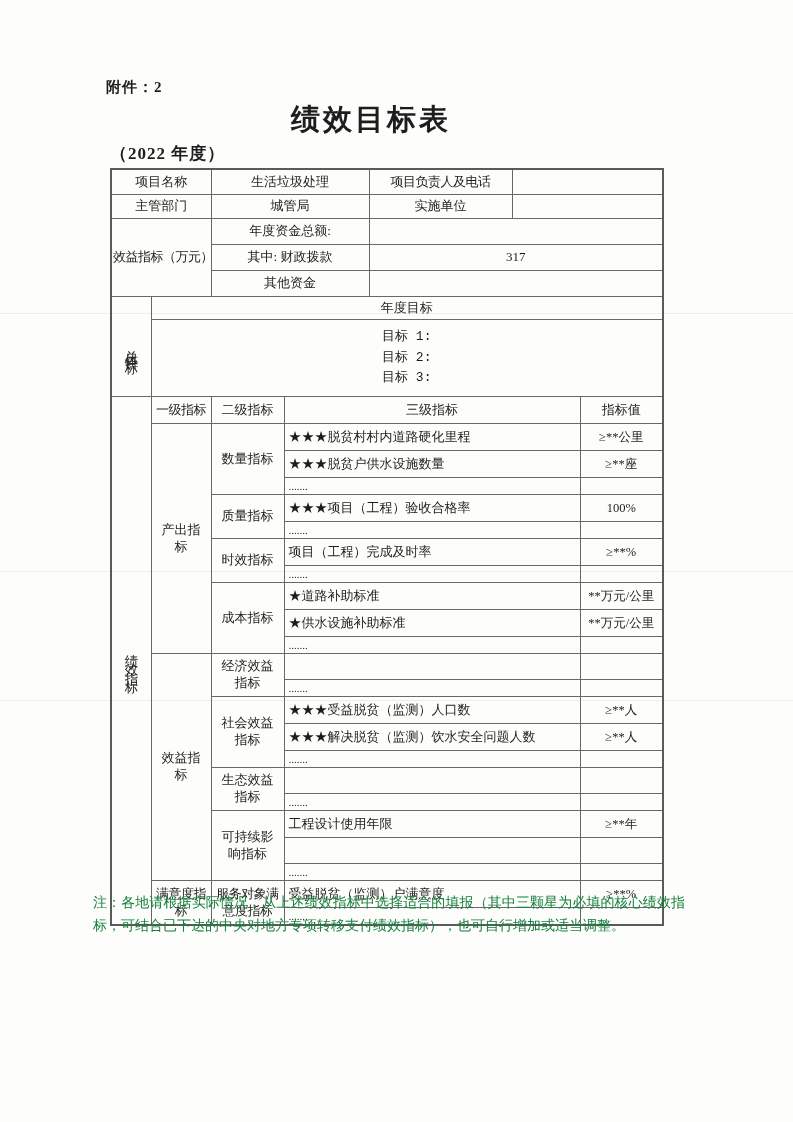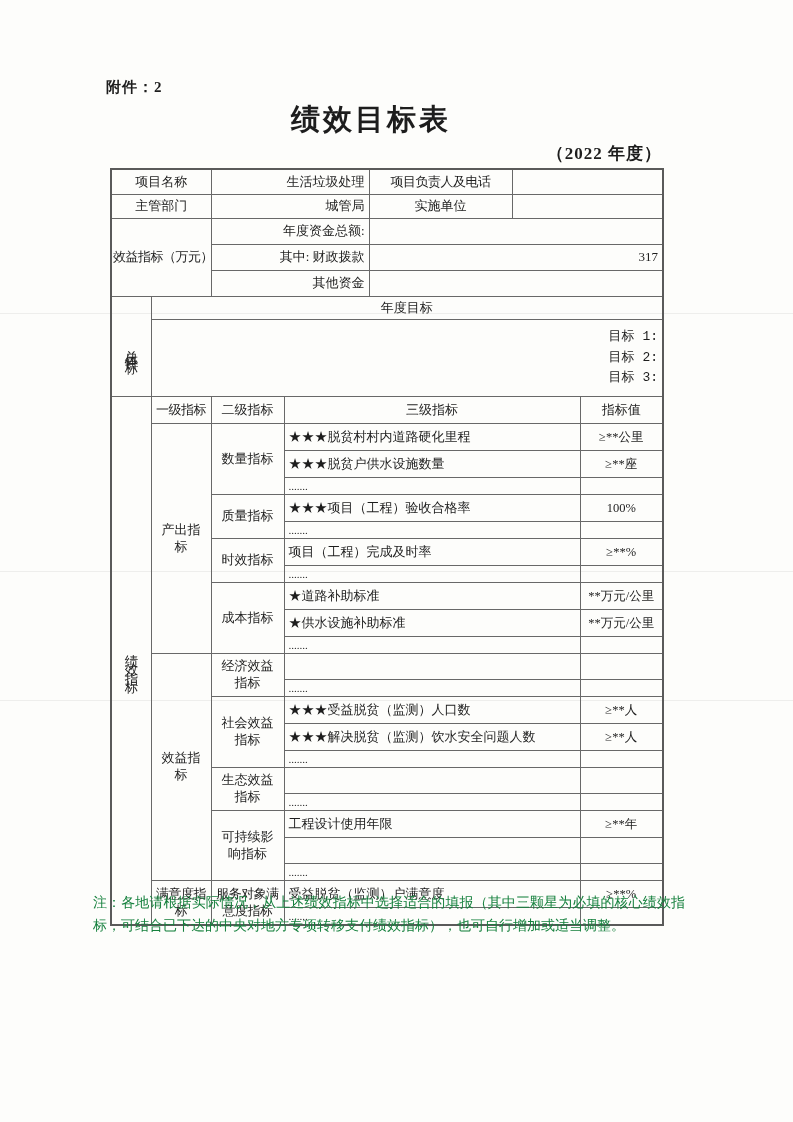--- a/index.html
+++ b/index.html
@@ -15,37 +15,37 @@
     position:absolute;left:106px;top:78px;
     font-size:15px;font-weight:bold;letter-spacing:1px;
   }
   .doc-title{
     position:absolute;left:95px;top:100px;width:552px;
     text-align:center;font-size:29px;font-weight:bold;letter-spacing:3px;
     font-family:"Liberation Sans","DejaVu Sans",sans-serif;
   }
   .doc-subtitle{
     position:absolute;left:110px;top:142px;width:552px;
-    text-align:right;font-size:17px;font-weight:bold;letter-spacing:1px;
+    text-align:left;font-size:17px;font-weight:bold;letter-spacing:1px;
   }
   table.main{
     position:absolute;left:110px;top:168px;width:552px;
     border-collapse:collapse;table-layout:fixed;
     font-size:13px;
     border:2px solid #5a5a5a;
   }
   td{
     border:1px solid #686868;
     padding:1px 4px;
     line-height:1.3;
     overflow:hidden;
     vertical-align:middle;
   }
   .c{text-align:center;}
-  .l{text-align:right;}
+  .l{text-align:center;}
   .nw{white-space:nowrap;}
   .tight{padding:1px 1px;font-size:13px;letter-spacing:-0.5px;}
   .vert{
     writing-mode:vertical-rl;text-orientation:upright;
     text-align:center;padding:0;letter-spacing:4px;font-size:13.5px;
   }
   .vert-wide{letter-spacing:9px;}
   .val{text-align:center;font-size:12.5px;white-space:nowrap;padding:1px 2px;}
   .name{padding-left:4px;}
   .dots{font-size:11px;line-height:1;padding-top:2px;padding-bottom:2px;color:#2a2a2a;}

